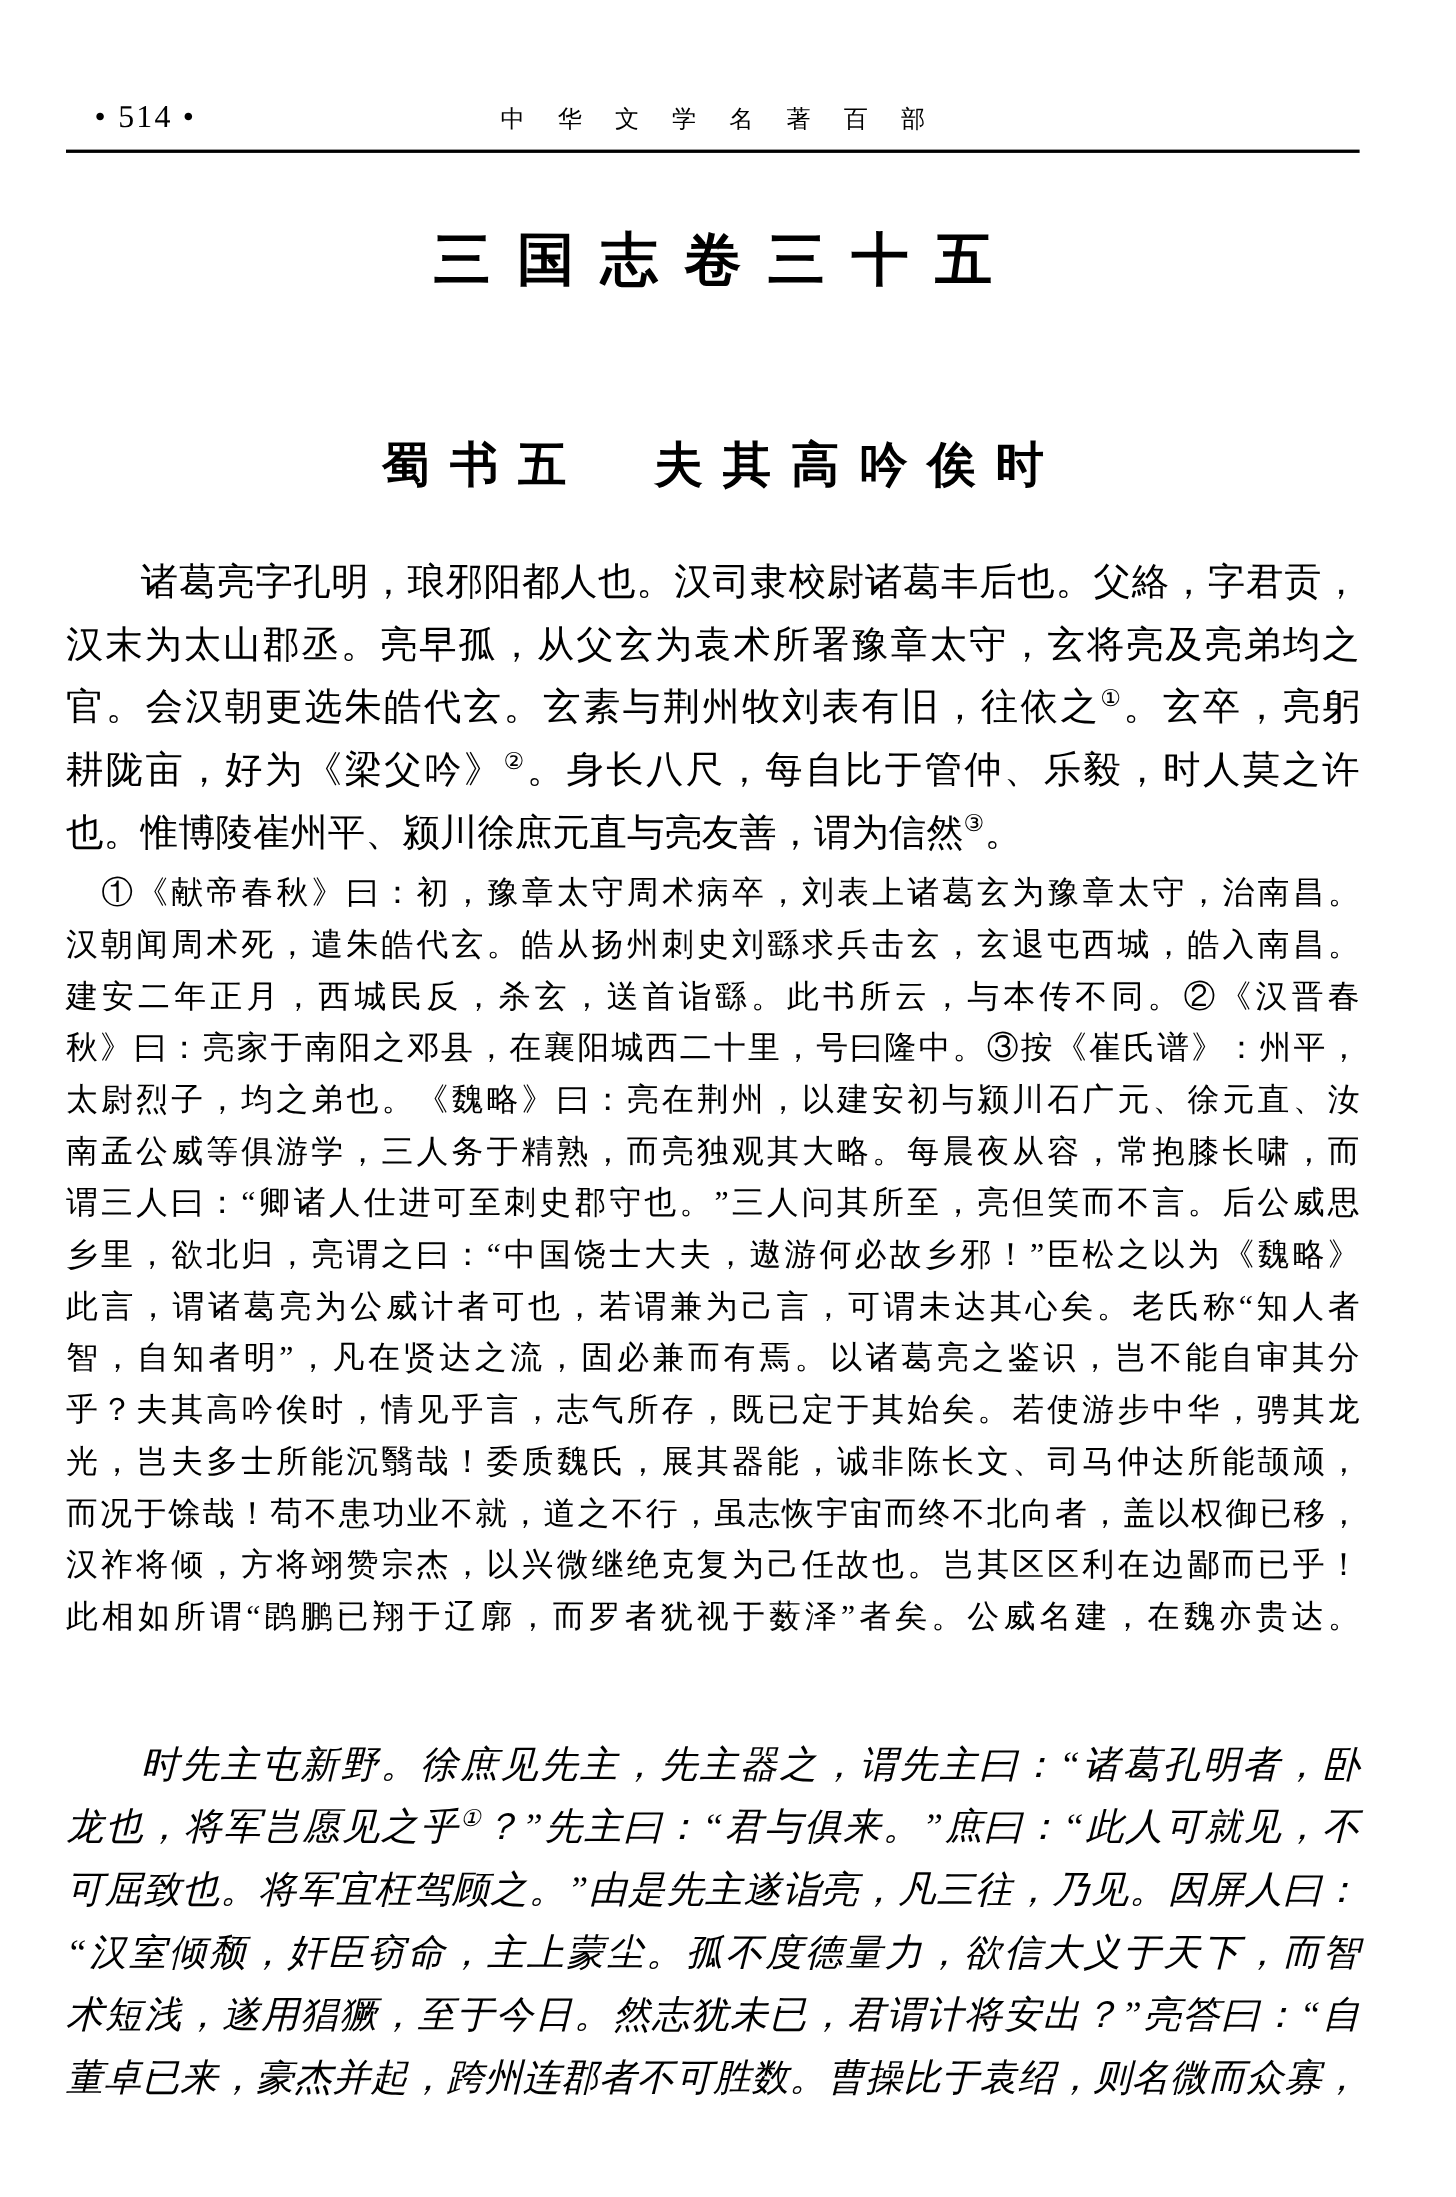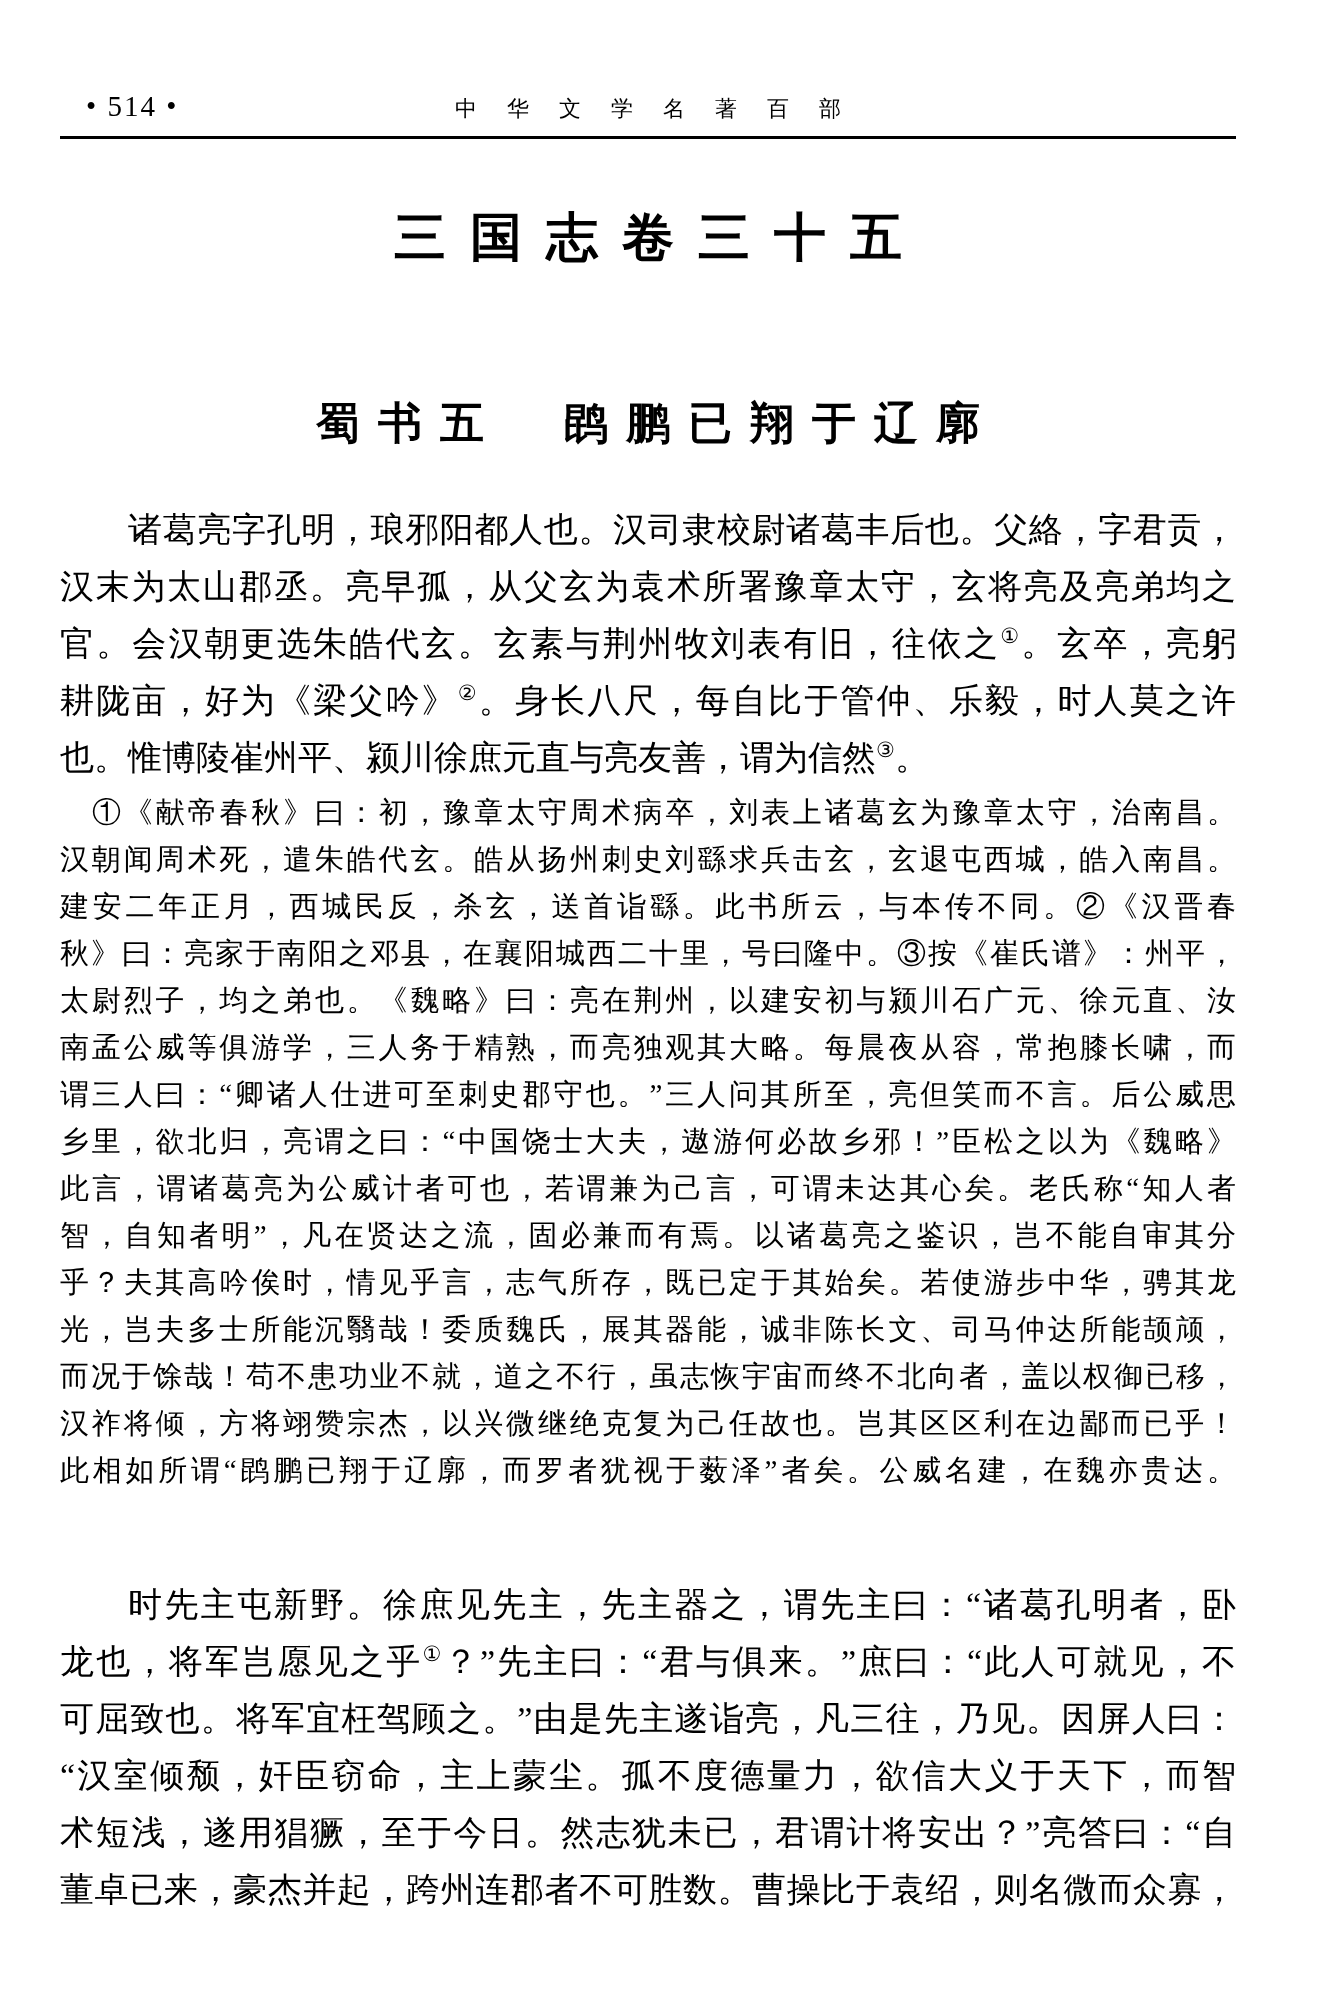--- a/index.html
+++ b/index.html
@@ -93,21 +93,21 @@
     font-size: 29px;
   }
   .commentary .text-line {
     line-height: 47px;
     height: 47px;
     text-align: justify;
     text-align-last: justify;
     white-space: nowrap;
   }
   .commentary .text-line.first { text-indent: 32px; }
-  .para2 { margin-top: 82px; }
+  .para2 { margin-top: 82px; font-style: italic; }
   
   .sup {
     font-size: 0.62em;
     vertical-align: super;
     line-height: 0;
     letter-spacing: 0;
   }
 </style>
 </head>
 <body>
@@ -115,21 +115,21 @@
 <div class="page">
 
   <div class="running-header">
     <span class="page-number">• 514 •</span>
     <span class="series-title">中华文学名著百部</span>
     <span class="header-spacer"></span>
   </div>
   <hr class="header-rule">
 
   <div class="volume-title">三国志卷三十五</div>
-  <div class="chapter-title">蜀书五　鹍鹏已翔于辽廓</div>
+  <div class="chapter-title">蜀书五　夫其高吟俟时</div>
 
   <div class="body-para para1">
     <div class="text-line first">诸葛亮字孔明，琅邪阳都人也。汉司隶校尉诸葛丰后也。父絡，字君贡，</div>
     <div class="text-line">汉末为太山郡丞。亮早孤，从父玄为袁术所署豫章太守，玄将亮及亮弟均之</div>
     <div class="text-line">官。会汉朝更选朱皓代玄。玄素与荆州牧刘表有旧，往依之<span class="sup">①</span>。玄卒，亮躬</div>
     <div class="text-line">耕陇亩，好为《梁父吟》<span class="sup">②</span>。身长八尺，每自比于管仲、乐毅，时人莫之许</div>
     <div class="text-line last">也。惟博陵崔州平、颍川徐庶元直与亮友善，谓为信然<span class="sup">③</span>。</div>
   </div>
 
   <div class="commentary">

